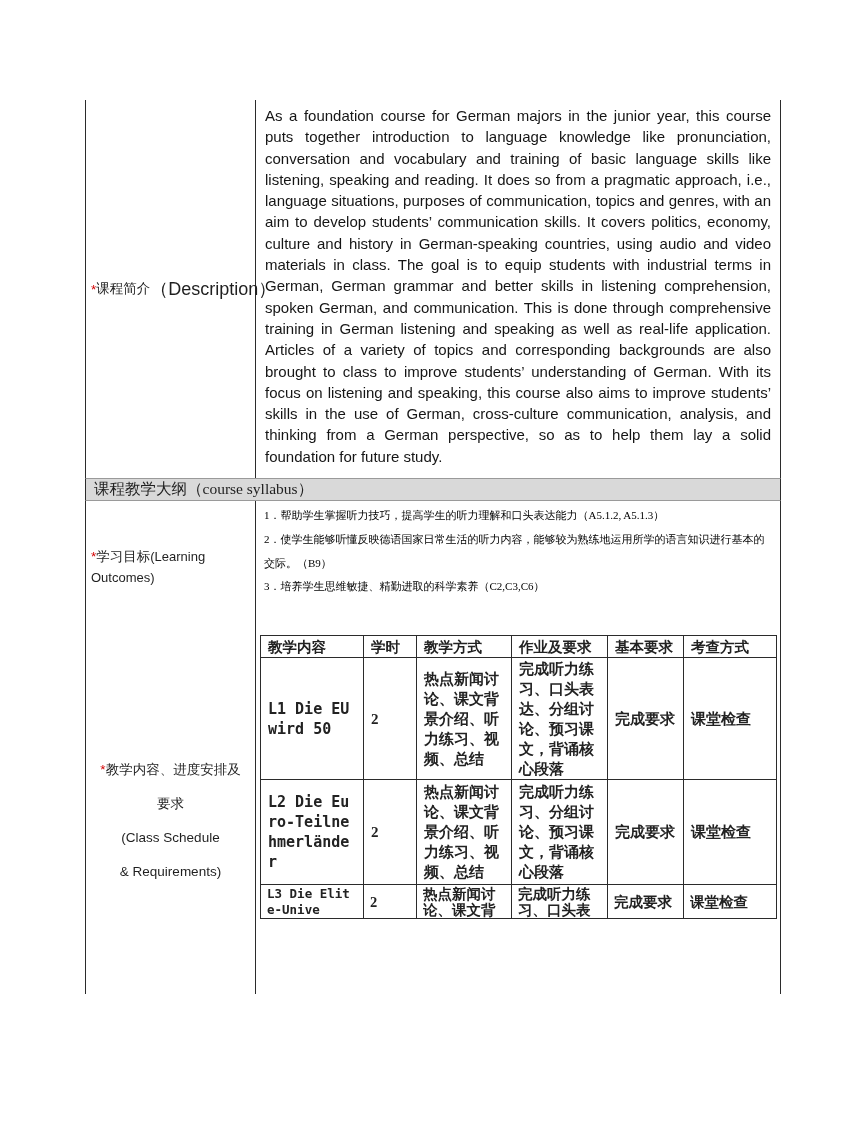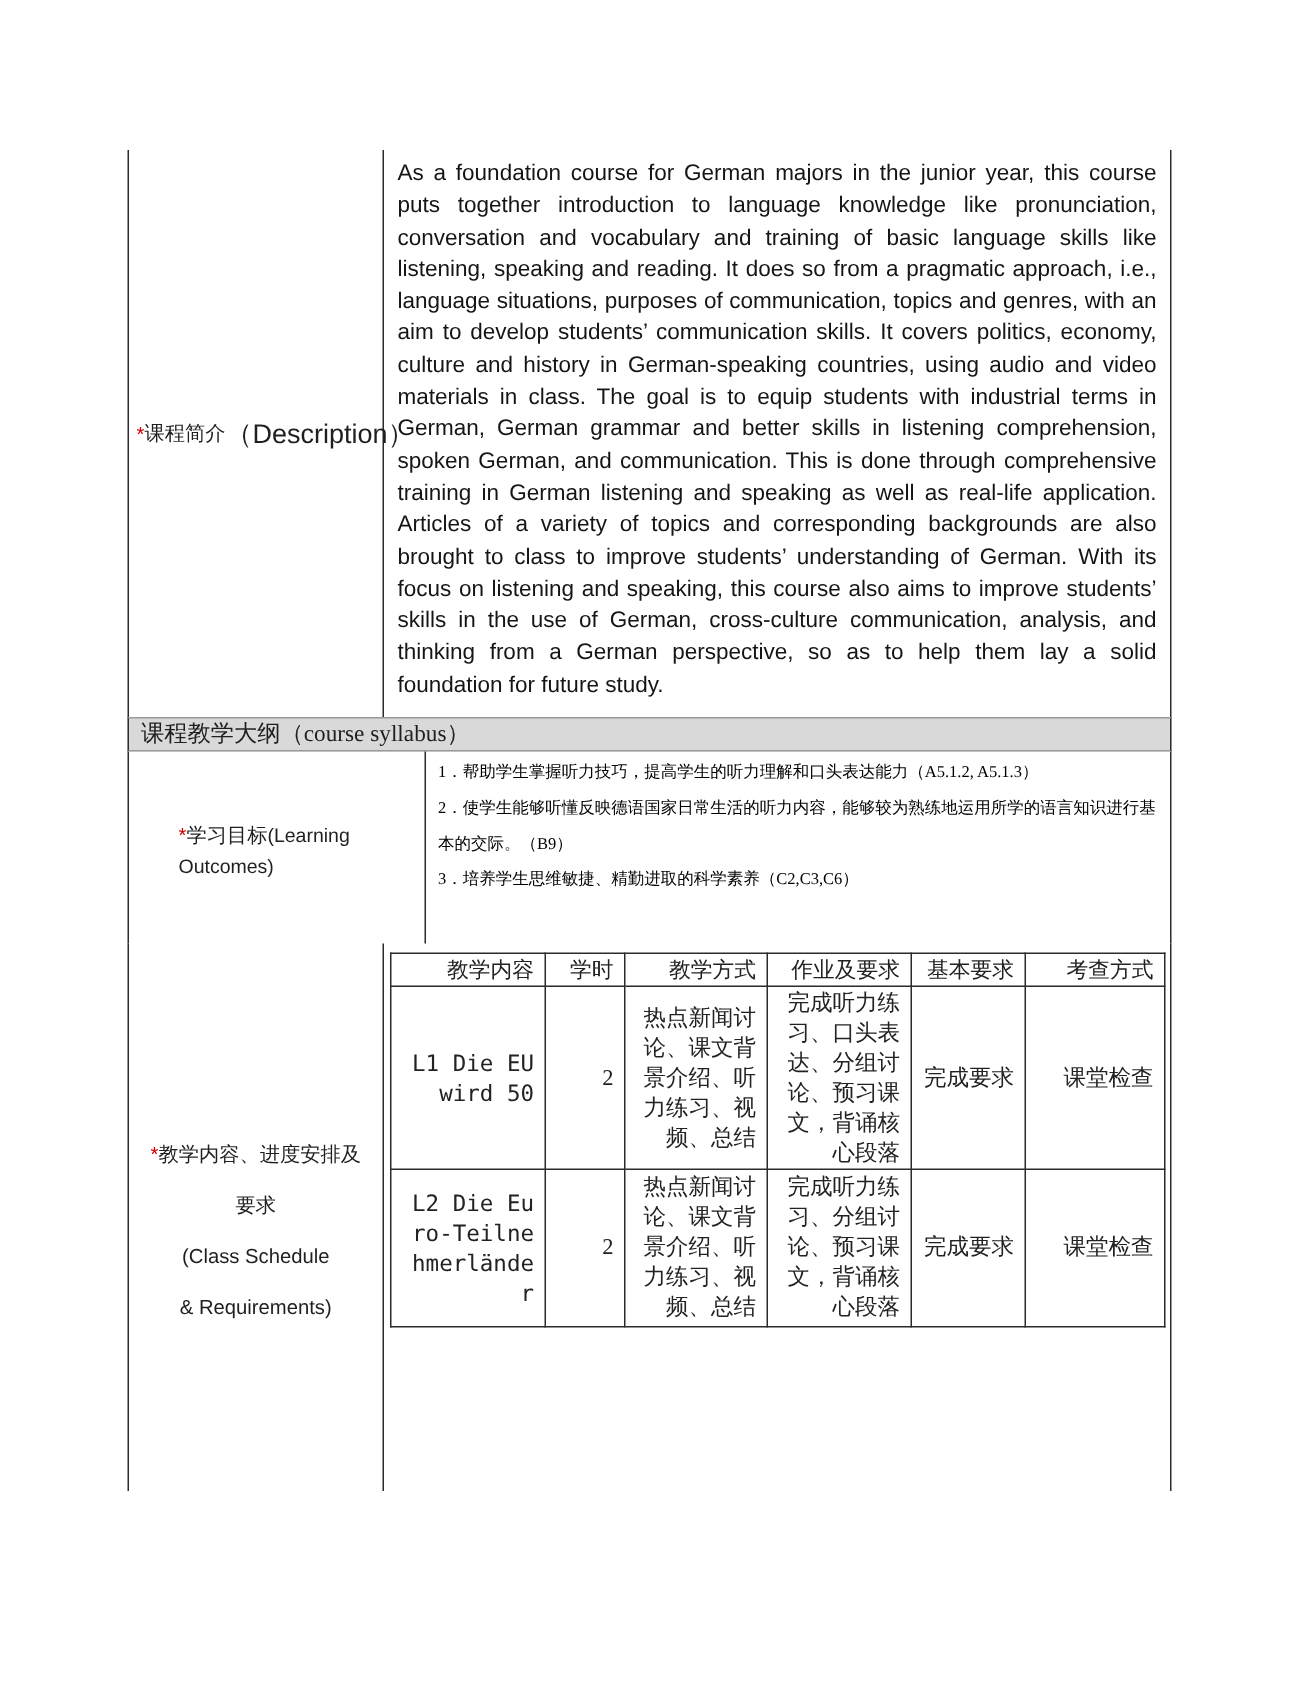--- a/index.html
+++ b/index.html
@@ -40,40 +40,40 @@
   .band {
     box-sizing:border-box; height:23px; background:#d9d9d9;
     border-top:1px solid #9a9a9a; border-bottom:1px solid #9a9a9a;
     border-left:1px solid #2b2b2b; border-right:1px solid #2b2b2b;
     display:flex; align-items:center; padding-left:8px;
     font-size:15.5px;
   }
 
   
   .row-outcomes { height:128px; }
-  .outcomes-label { padding:45px 4px 0 5px; font-size:13.5px; line-height:21px;margin-left:28px; }
+  .outcomes-label { padding:45px 4px 0 5px; font-size:13.5px; line-height:21px; }
   .outcomes-label .en { font-size:13px; }
   .outcomes-content {
     padding:3px 8px 0 8px; font-size:11px; line-height:23.8px; color:#000000;
   }
 
   
   .row-schedule { height:365px; }
   .schedule-label {
     padding-top:124px; text-align:center; font-size:13.5px; line-height:34px;
   }
   .schedule-label .en { font-size:13.5px; }
 
   table.inner {
     margin:6px 0 0 4px; border-collapse:collapse; table-layout:fixed;
     width:516px; font-family:"Liberation Serif", serif; color:#222;
   }
   table.inner th, table.inner td {
-    border:1px solid #2b2b2b; text-align:right; vertical-align:middle;
-    padding:0 7px; font-size:15px; line-height:20px; font-weight:normal;
+    border:1px solid #2b2b2b; text-align:left; vertical-align:middle;
+    padding:0 7px; font-size:15px; line-height:20px; font-weight:bold;
     overflow:hidden; box-sizing:border-box;
   }
   tr.hdr th { height:22px; font-size:14.5px; line-height:20px; }
   tr.r-a td { height:76px; }
   tr.r-b td { height:122px; }
   tr.r-c td { height:105px; }
   tr.r-d td { height:33px; padding:0 6px; }
   td.lesson {
     font-family:"DejaVu Sans Mono", monospace; font-size:13px;
     line-height:16.5px; word-break:break-all;
@@ -152,19 +152,39 @@
             <td>课堂检查</td>
           </tr>
           <tr class="r-c">
             <td class="lesson">L2 Die Euro-Teilnehmerländer</td>
             <td>2</td>
             <td>热点新闻讨论、课文背景介绍、听力练习、视频、总结</td>
             <td>完成听力练习、分组讨论、预习课文，背诵核心段落</td>
             <td>完成要求</td>
             <td>课堂检查</td>
           </tr>
+          <tr class="r-d">
+            <td>
+                  <div class="clip mono">L3 Die Elite-Unive</div>
+                </td>
+            <td>
+                  <div class="clip">2</div>
+                </td>
+            <td>
+                  <div class="clip">热点新闻讨论、课文背</div>
+                </td>
+            <td>
+                  <div class="clip">完成听力练习、口头表</div>
+                </td>
+            <td>
+                  <div class="clip">完成要求</div>
+                </td>
+            <td>
+                  <div class="clip">课堂检查</div>
+                </td>
+          </tr>
         </tbody>
           </table>
       </div>
     </div>
 
   </div>
 </div>
 
 </body></html>

